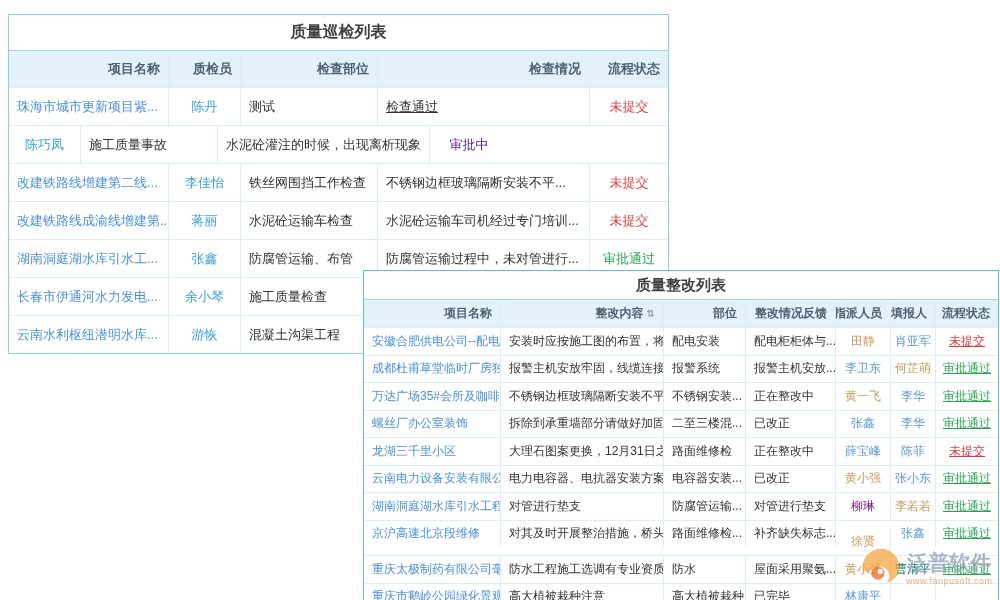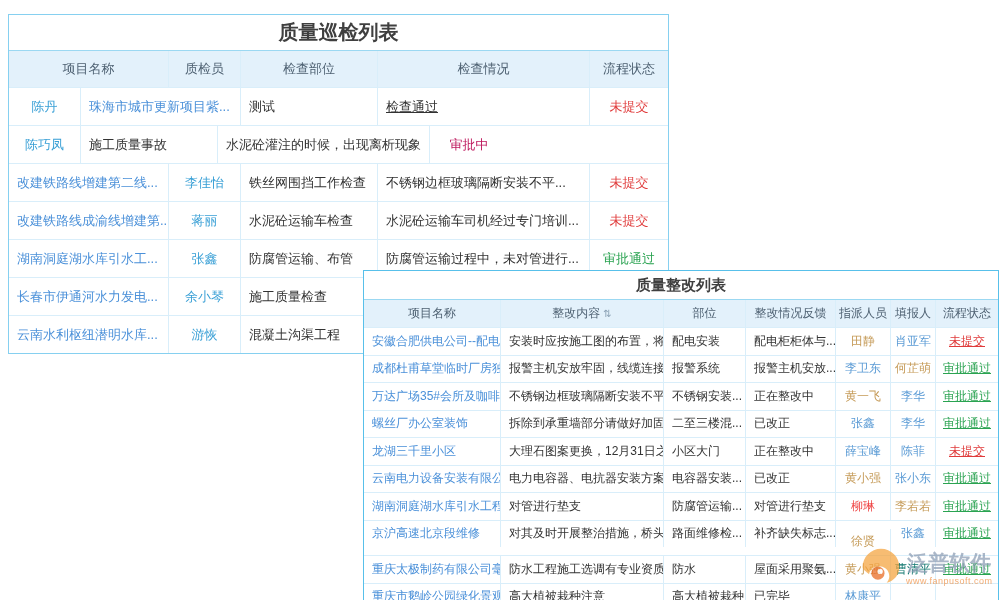--- a/index.html
+++ b/index.html
@@ -14,40 +14,40 @@
 
   .tbl { position: absolute; background: #fff; border: 1px solid #86d0f0; }
   #inspection { left: 8px;  top: 14px;  width: 661px; font-size: 13px; color: #333; }
   #rectify    { left: 363px; top: 270px; width: 636px; font-size: 12px; color: #333; border-color: #58c0ea; }
 
   .title {
     display: flex; align-items: center; justify-content: center;
     font-weight: bold; color: #3f3f3f; background: #fff;
     border-bottom: 1px solid #9bd8f2;
   }
-  #inspection .title { height: 36px; font-size: 20px; }
+  #inspection .title { height: 36px; font-size: 16px; }
   #rectify    .title { height: 29px; font-size: 15px; }
 
   .thead { display: flex; background: #e3f1fb; }
   .row   { display: flex; border-top: 1px solid #d9eefa; background: #fff; }
 
   .cell {
     display: flex; align-items: center;
     padding: 0 8px;
     overflow: hidden; white-space: nowrap;
     border-right: 1px solid #d9eefa;
   }
   .cell:last-child { border-right: none; }
 
   #inspection .thead .cell { height: 36px; }
   #inspection .row   .cell { height: 37px; }
   #rectify    .thead .cell { height: 27px; }
   #rectify    .row   .cell { height: 26.5px; }
 
-  .hcell { justify-content: center; color: #4e6172; }
+  .hcell { justify-content: flex-end; color: #4e6172; font-weight: bold; }
   #inspection .hcell { font-size: 13px; }
   #rectify    .hcell { font-size: 12px; }
 
   .link { color: #4a90d9; }
   .inspector { color: #3aa0d6; justify-content: center; }
   .center { justify-content: center; }
   .status { justify-content: center; }
   #rectify .status { text-decoration: underline; }
 
   .sort-icon { font-size: 10px; color: #8aa0b4; margin-left: 3px; }
@@ -96,31 +96,31 @@
       </div>
       <div class="cell c3 hcell">
         <span>检查情况</span>
       </div>
       <div class="cell c4 hcell">
         <span>流程状态</span>
       </div>
     </div>
   <div id="insp-body">
       <div class="row">
+        <div class="cell c0 link">珠海市城市更新项目紫...</div>
         <div class="cell c1 inspector">陈丹</div>
-        <div class="cell c0 link">珠海市城市更新项目紫...</div>
         <div class="cell c2">测试</div>
         <div class="cell c3" style="text-decoration: underline;">检查通过</div>
         <div class="cell c4 status" style="color: rgb(224, 59, 59);">未提交</div>
       </div>
       <div class="row">
         <div class="cell c1 inspector">陈巧凤</div>
         <div class="cell c2">施工质量事故</div>
         <div class="cell c3">水泥砼灌注的时候，出现离析现象</div>
-        <div class="cell c4 status" style="color: #be185d;">审批中</div>
+        <div class="cell c4 status" style="color: #4c1d95;">审批中</div>
       </div>
       <div class="row">
         <div class="cell c0 link">改建铁路线增建第二线...</div>
         <div class="cell c1 inspector">李佳怡</div>
         <div class="cell c2">铁丝网围挡工作检查</div>
         <div class="cell c3">不锈钢边框玻璃隔断安装不平...</div>
         <div class="cell c4 status" style="color: rgb(224, 59, 59);">未提交</div>
       </div>
       <div class="row">
         <div class="cell c0 link">改建铁路线成渝线增建第...</div>
@@ -212,41 +212,41 @@
         <div class="cell c1">拆除到承重墙部分请做好加固...</div>
         <div class="cell c2">二至三楼混...</div>
         <div class="cell c3">已改正</div>
         <div class="cell c4 center" style="color: rgb(91, 155, 213);">张鑫</div>
         <div class="cell c5 center" style="color: rgb(91, 155, 213);">李华</div>
         <div class="cell c6 status" style="color: rgb(42, 163, 81);">审批通过</div>
       </div>
       <div class="row">
         <div class="cell c0 link">龙湖三千里小区</div>
         <div class="cell c1">大理石图案更换，12月31日之...</div>
-        <div class="cell c2">小区大门</div>
+        <div class="cell c2">路面维修检</div>
         <div class="cell c3">正在整改中</div>
         <div class="cell c4 center" style="color: rgb(91, 155, 213);">薛宝峰</div>
         <div class="cell c5 center" style="color: rgb(91, 155, 213);">陈菲</div>
         <div class="cell c6 status" style="color: rgb(224, 59, 59);">未提交</div>
       </div>
       <div class="row">
         <div class="cell c0 link">云南电力设备安装有限公司20...</div>
         <div class="cell c1">电力电容器、电抗器安装方案...</div>
         <div class="cell c2">电容器安装...</div>
         <div class="cell c3">已改正</div>
         <div class="cell c4 center" style="color: rgb(197, 154, 87);">黄小强</div>
         <div class="cell c5 center" style="color: rgb(91, 155, 213);">张小东</div>
         <div class="cell c6 status" style="color: rgb(42, 163, 81);">审批通过</div>
       </div>
       <div class="row">
         <div class="cell c0 link">湖南洞庭湖水库引水工程施工标</div>
         <div class="cell c1">对管进行垫支</div>
         <div class="cell c2">防腐管运输...</div>
         <div class="cell c3">对管进行垫支</div>
-        <div class="cell c4 center" style="color: #ef4444;">柳琳</div>
+        <div class="cell c4 center" style="color: #701a75;">柳琳</div>
         <div class="cell c5 center" style="color: rgb(197, 154, 87);">李若若</div>
         <div class="cell c6 status" style="color: rgb(42, 163, 81);">审批通过</div>
       </div>
       <div class="row">
         <div class="cell c0 link">京沪高速北京段维修</div>
         <div class="cell c1">对其及时开展整治措施，桥头...</div>
         <div class="cell c2">路面维修检...</div>
         <div class="cell c3">补齐缺失标志...</div>
         <div class="cell c4 center" style="color: rgb(197, 154, 87); margin-top: 8px;">徐贤</div>
         <div class="cell c5 center" style="color: rgb(91, 155, 213);">张鑫</div>

